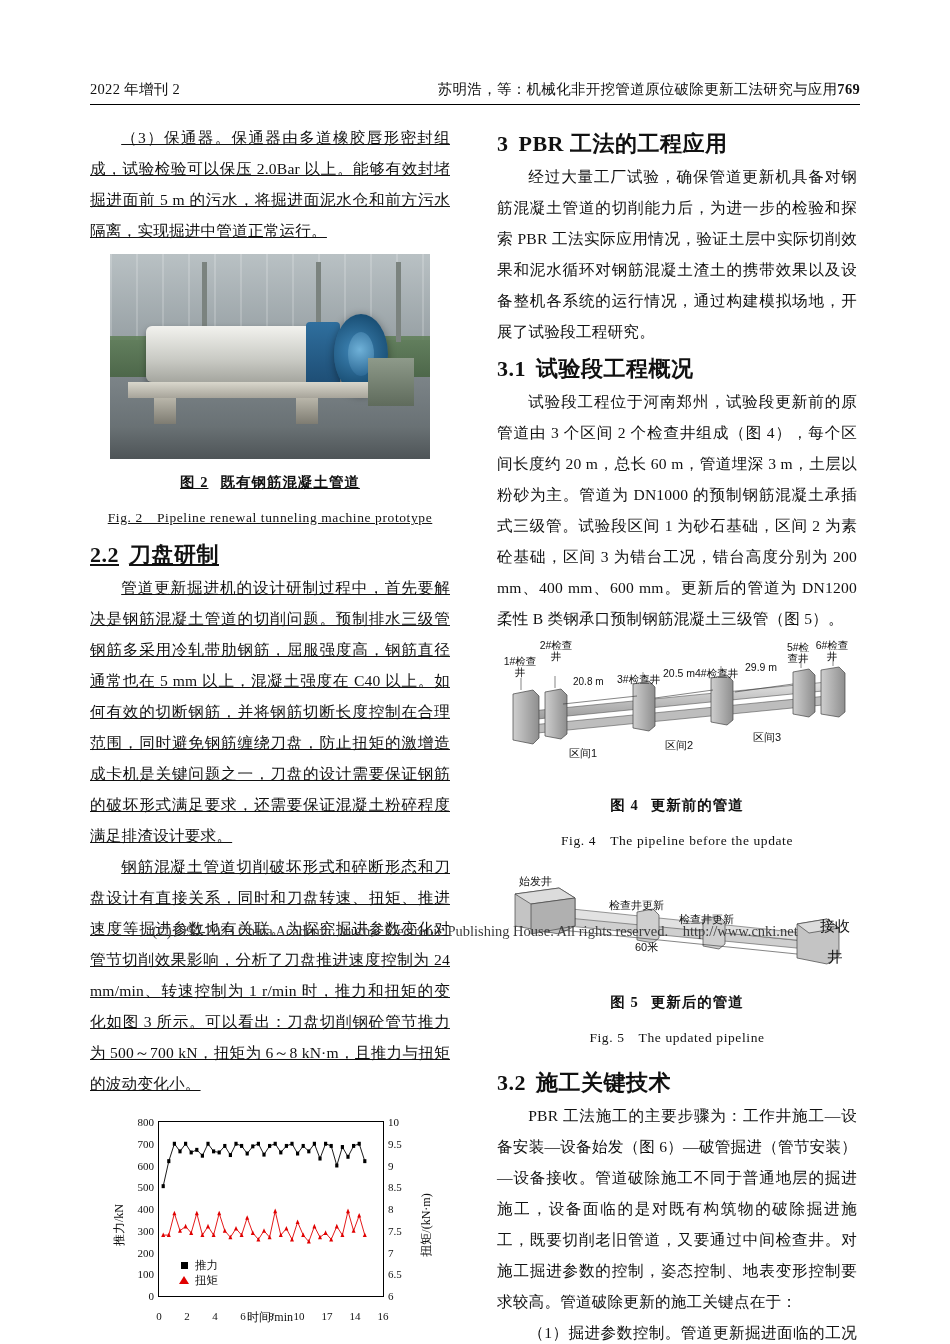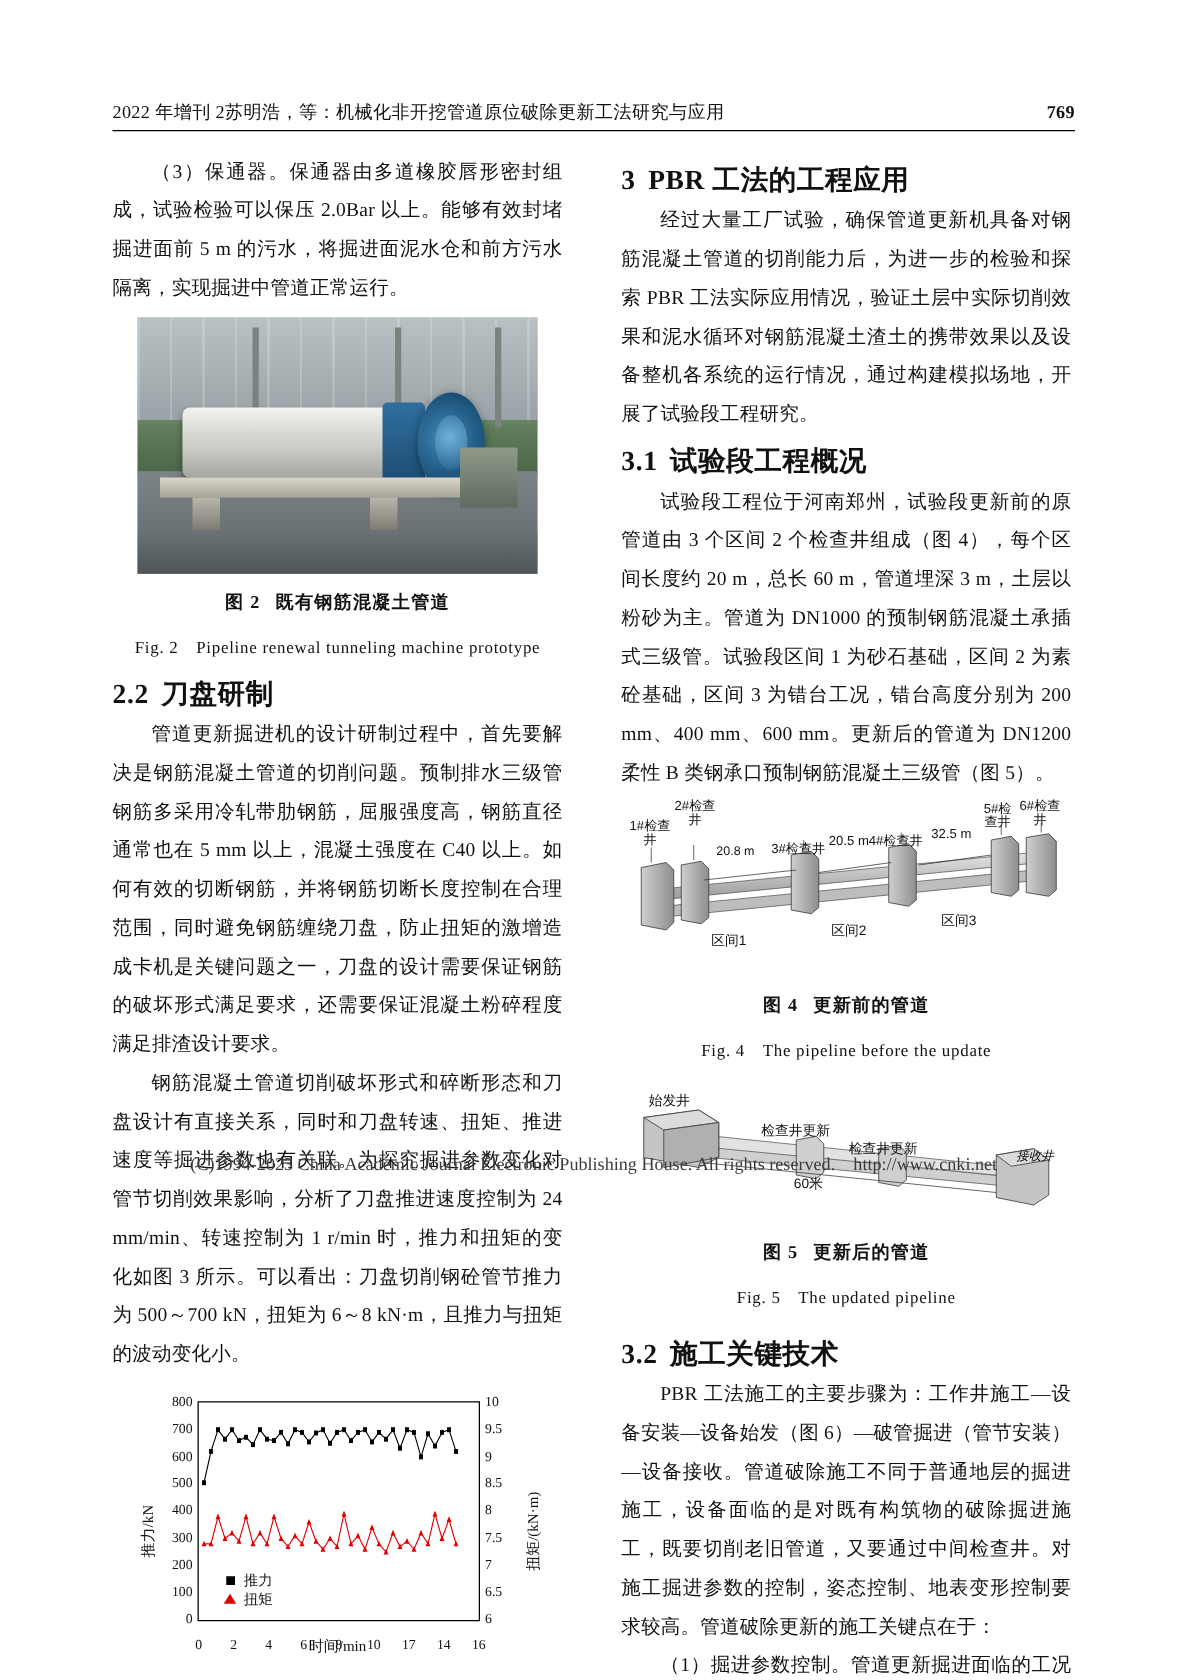--- a/index.html
+++ b/index.html
@@ -24,37 +24,37 @@
   .header {
     position: absolute;
     left: 90px; top: 80px; width: 770px;
     display: flex;
     align-items: baseline;
     justify-content: space-between;
     font-size: 14.5px;
     letter-spacing: 0.3px;
   }
   .header .h-left { white-space: nowrap; }
-  .header .h-center { flex: 1; text-align: left; white-space: nowrap; }
+  .header .h-center { flex: 1; text-align: right; white-space: nowrap; }
   .header .h-right { white-space: nowrap; font-weight: bold;}
   .header-rule {
     position: absolute;
     left: 90px; top: 104px; width: 770px;
     border-bottom: 1px solid #000;
   }
   
   .col {
     position: absolute;
     top: 122px;
     width: 360px;
     font-size: 15.6px;
     line-height: 31px;
     text-align: justify;
   }
-  .col-left { left: 90px; }
+  .col-left { left: 90px; text-decoration: underline; }
   .col-right { left: 497px; }
   p.para {
     margin: 0;
     text-indent: 2em;
     letter-spacing: 0.2px;
   }
   h3.sec {
     margin: 6px 0 2px 0;
     font-size: 22px;
     font-weight: bold;
@@ -457,21 +457,21 @@
         </svg>
 
         <div style="position:absolute; left:6px; top:-2px; font-size:10.5px; line-height:11px; text-align:center; width:34px;margin-top:16px;">1#检查井</div>
         <div style="position:absolute; left:42px; top:-2px; font-size:10.5px; line-height:11px; text-align:center; width:34px;">2#检查井</div>
         <div style="position:absolute; left:120px; top:22px; font-size:10.5px;">3#检查井</div>
         <div style="position:absolute; left:198px; top:16px; font-size:10.5px;">4#检查井</div>
         <div style="position:absolute; left:286px; top:0px; font-size:10.5px; line-height:11px; width:30px; text-align:center;">5#检查井</div>
         <div style="position:absolute; left:318px; top:-2px; font-size:10.5px; line-height:11px; width:34px; text-align:center;">6#检查井</div>
         <div style="position:absolute; left:76px; top:24px; font-size:10px;">20.8 m</div>
         <div style="position:absolute; left:166px; top:16px; font-size:10.5px;">20.5 m</div>
-        <div style="position:absolute; left:248px; top:10px; font-size:10.5px;">32.5 m</div>
+        <div style="position:absolute; left:248px; top:10px; font-size:10.5px;">29.9 m</div>
         <div style="position:absolute; left:72px; top:96px; font-size:11px;">区间1</div>
         <div style="position:absolute; left:168px; top:88px; font-size:11px;">区间2</div>
         <div style="position:absolute; left:256px; top:80px; font-size:11px;">区间3</div>
       </div>
       <div class="cap-cn">
         <span class="cn-num">图 4</span><span>更新前的管道</span>
       </div>
       <div class="cap-en">Fig. 4　The pipeline before the update</div>
     </div>
 
@@ -498,21 +498,21 @@
             <polygon points="300,60 330,55 342,64 312,69" fill="#dcdcdc"></polygon>
           </g>
 
           <g stroke="#333" stroke-width="0.6">
             <path d="M64,66 L300,90"></path>
           </g>
         </svg>
         <div style="position:absolute; left:22px; top:2px; font-size:11px;">始发井</div>
         <div style="position:absolute; left:112px; top:26px; font-size:11px;">检查井更新</div>
         <div style="position:absolute; left:182px; top:40px; font-size:11px;">检查井更新</div>
-        <div style="position:absolute; left:316px; top:46px; font-size:10px;font-style:italic;">接收井</div>
+        <div style="position:absolute; left:316px; top:46px; font-size:15px;">接收井</div>
         <div style="position:absolute; left:138px; top:68px; font-size:11px;">60米</div>
       </div>
       <div class="cap-cn">
         <span class="cn-num">图 5</span><span>更新后的管道</span>
       </div>
       <div class="cap-en">Fig. 5　The updated pipeline</div>
     </div>
 
     <h3 class="sec" style="margin-top:14px;">
       <span class="num">3.2</span><span>施工关键技术</span>

